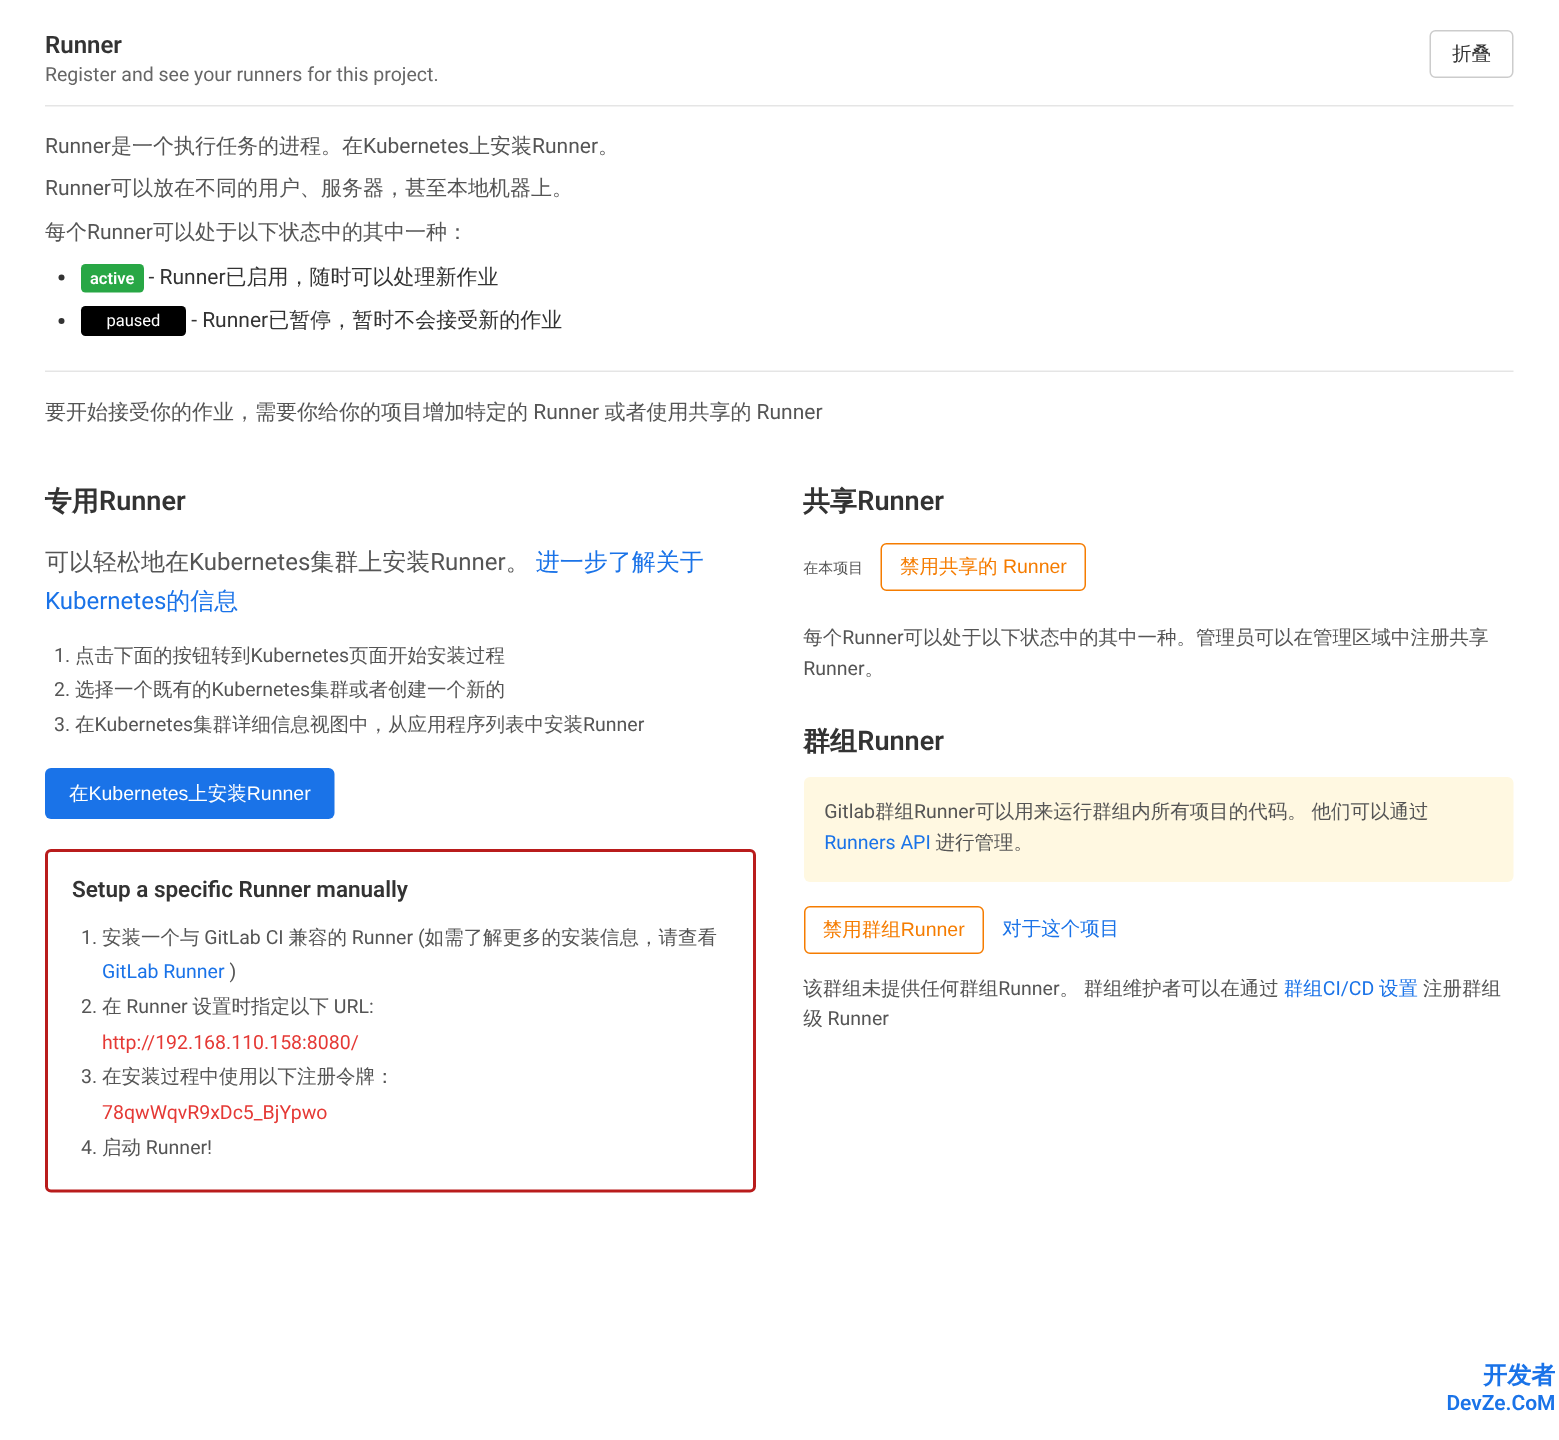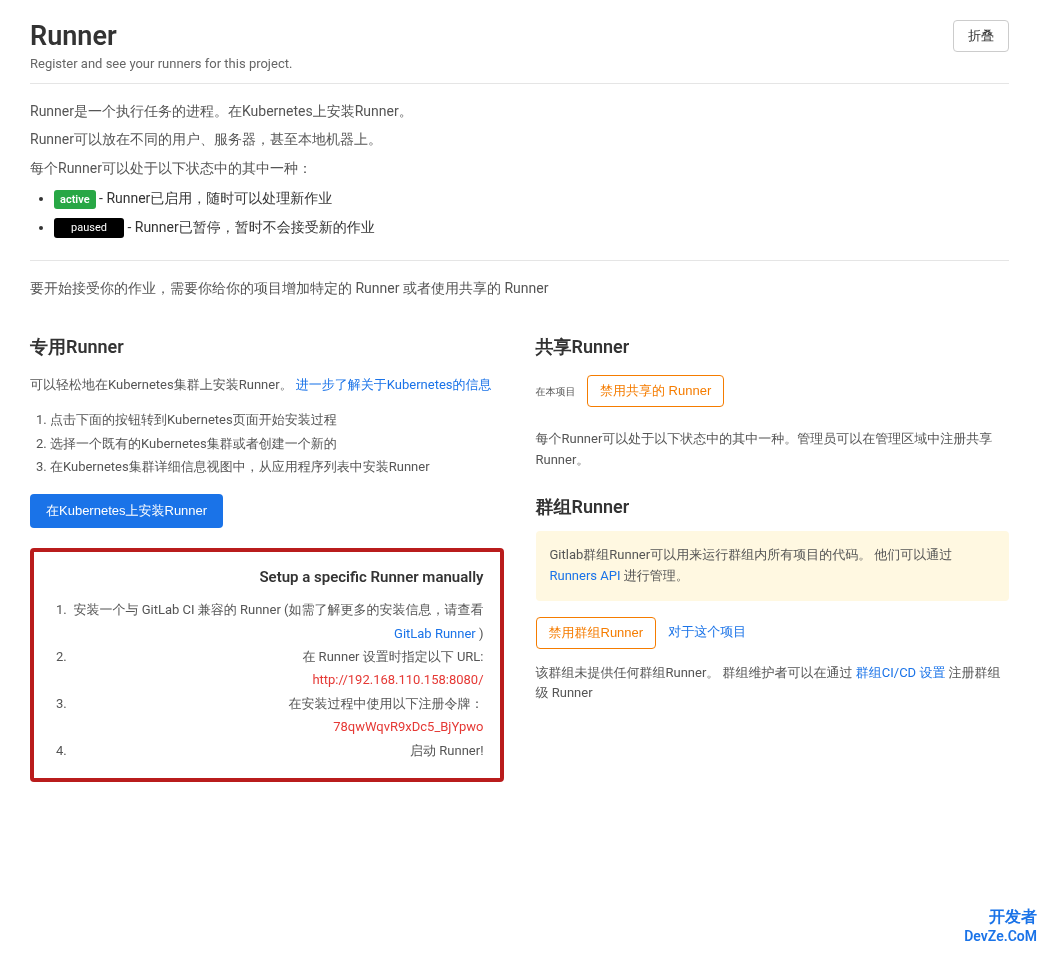--- a/index.html
+++ b/index.html
@@ -16,21 +16,21 @@
     }
     .header-row {
       display: flex;
       justify-content: space-between;
       align-items: flex-start;
       padding-bottom: 12px;
       border-bottom: 1px solid #e5e5e5;
       margin-bottom: 16px;
     }
     .header-title {
-      font-size: 27px;
+      font-size: 16px;
       font-weight: 600;
       color: #333;
       margin-bottom: 4px;
     }
     .header-subtitle {
       color: #666;
       font-size: 13px;
     }
     .collapse-btn {
       border: 1px solid #ccc;
@@ -111,21 +111,21 @@
       border: none;
       margin-bottom: 20px;
     }
     .auto-create-box h3 {
       font-size: 15px;
       font-weight: 600;
       margin-bottom: 8px;
     }
     .auto-create-box p {
       color: #555;
-      font-size: 13px;
+      font-size: 16px;
       margin-bottom: 12px;
       line-height: 1.6;
     }
     .auto-create-box a { color: #1a73e8; text-decoration: none; }
     .auto-create-box ol {
       margin-left: 20px;
       color: #555;
       font-size: 13px;
       line-height: 1.8;
       margin-bottom: 16px;
@@ -134,25 +134,24 @@
       background: #1a73e8;
       color: #fff;
       border: none;
       padding: 8px 16px;
       border-radius: 4px;
       cursor: pointer;
       font-size: 13px;
     }
 
     .manual-setup-box {
-      border: 4px solid #b91c1c;
+      border: 2px solid #b91c1c;
       border-radius: 4px;
       padding: 16px;
       margin-top: 16px;
-      text-align: right;
     }
     .manual-setup-box h3 {
       font-size: 15px;
       font-weight: 600;
       margin-bottom: 12px;
     }
     .manual-setup-box ol {
       margin-left: 20px;
       color: #555;
       font-size: 13px;

